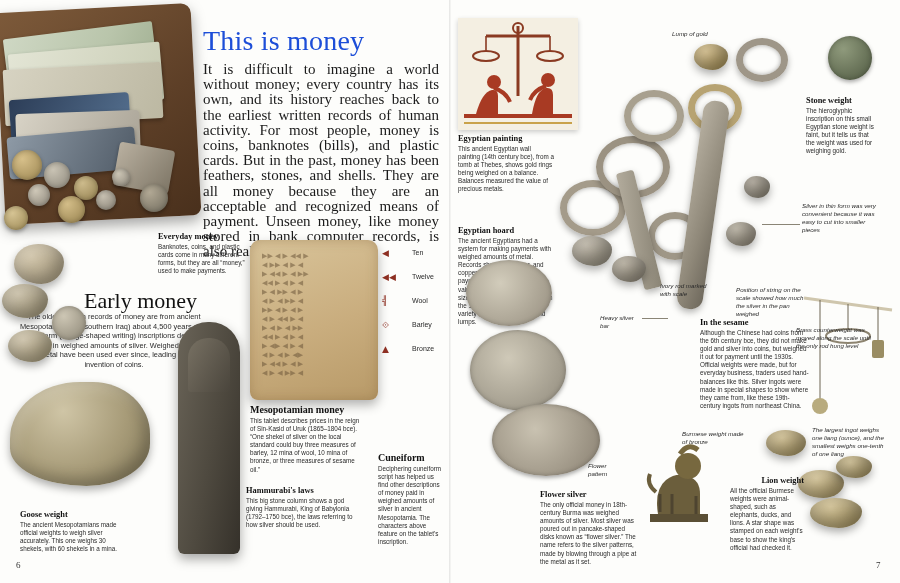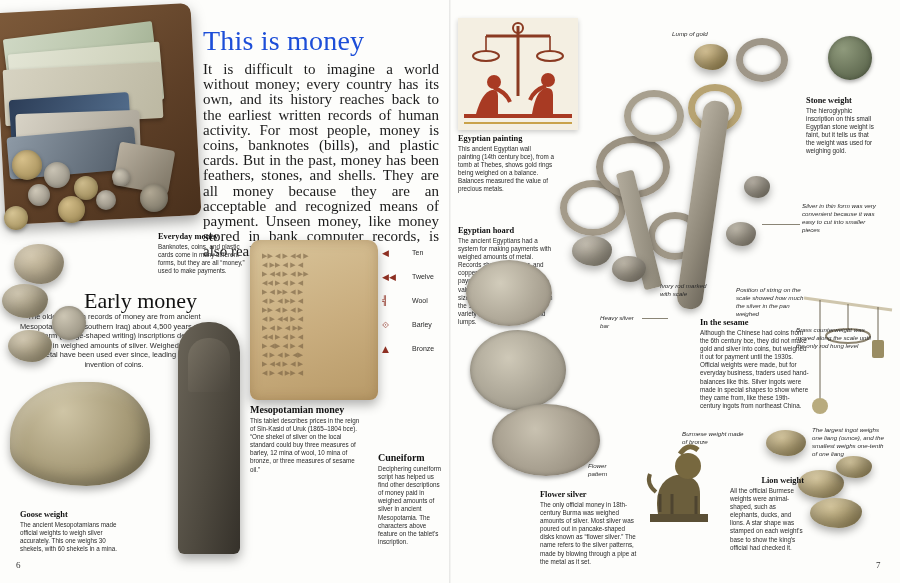--- a/index.html
+++ b/index.html
@@ -134,20 +134,24 @@
   <div class="b" style="left:20px;top:510px;width:110px;">
     <div class="cap-h" style="font-size:8.4px;">Goose weight</div>
     <div class="cap-b">The ancient Mesopotamians made official weights to weigh silver accurately. This one weighs 30 shekels, with 60 shekels in a mina.</div>
   </div>
 
   <div class="b" style="left:178px;top:322px;width:62px;height:232px;
               background:linear-gradient(100deg,#6a6458,#4e493f 55%,#35312a);
               border-radius:30px 30px 6px 6px;box-shadow:0 5px 12px rgba(0,0,0,.35);"></div>
   <div class="b" style="left:188px;top:338px;width:42px;height:54px;background:linear-gradient(120deg,#7b7466,#4a453c);border-radius:20px 20px 3px 3px;opacity:.85;"></div>
 
+  <div class="b" style="left:246px;top:486px;width:108px;">
+    <div class="cap-h" style="font-size:8.4px;">Hammurabi's laws</div>
+    <div class="cap-b">This big stone column shows a god giving Hammurabi, King of Babylonia (1792–1750 bce), the laws referring to how silver should be used.</div>
+  </div>
 
   <div class="tablet" style="left:250px;top:240px;width:128px;height:160px;">
     <div style="position:absolute;inset:12px;opacity:.55;">
       <div class="cune" style="color:#6d573a;font-size:7px;line-height:9px;">
         ▶▶ ◀ ▶ ◀◀ ▶<br>◀ ▶▶ ◀ ▶ ◀<br>▶ ◀◀ ▶ ◀ ▶▶<br>◀◀ ▶ ◀ ▶ ◀<br>▶ ◀ ▶▶ ◀ ▶<br>◀ ▶ ◀ ▶▶ ◀<br>▶▶ ◀ ▶ ◀ ▶<br>◀ ▶ ◀◀ ▶ ◀<br>▶ ◀ ▶ ◀ ▶▶<br>◀◀ ▶ ◀ ▶ ◀<br>▶ ◀▶ ◀ ▶ ◀<br>◀ ▶ ◀ ▶ ◀▶<br>▶ ◀◀ ▶ ◀ ▶<br>◀ ▶ ◀ ▶▶ ◀
       </div>
     </div>
   </div>
 
   <div class="b" style="left:250px;top:404px;width:112px;">

